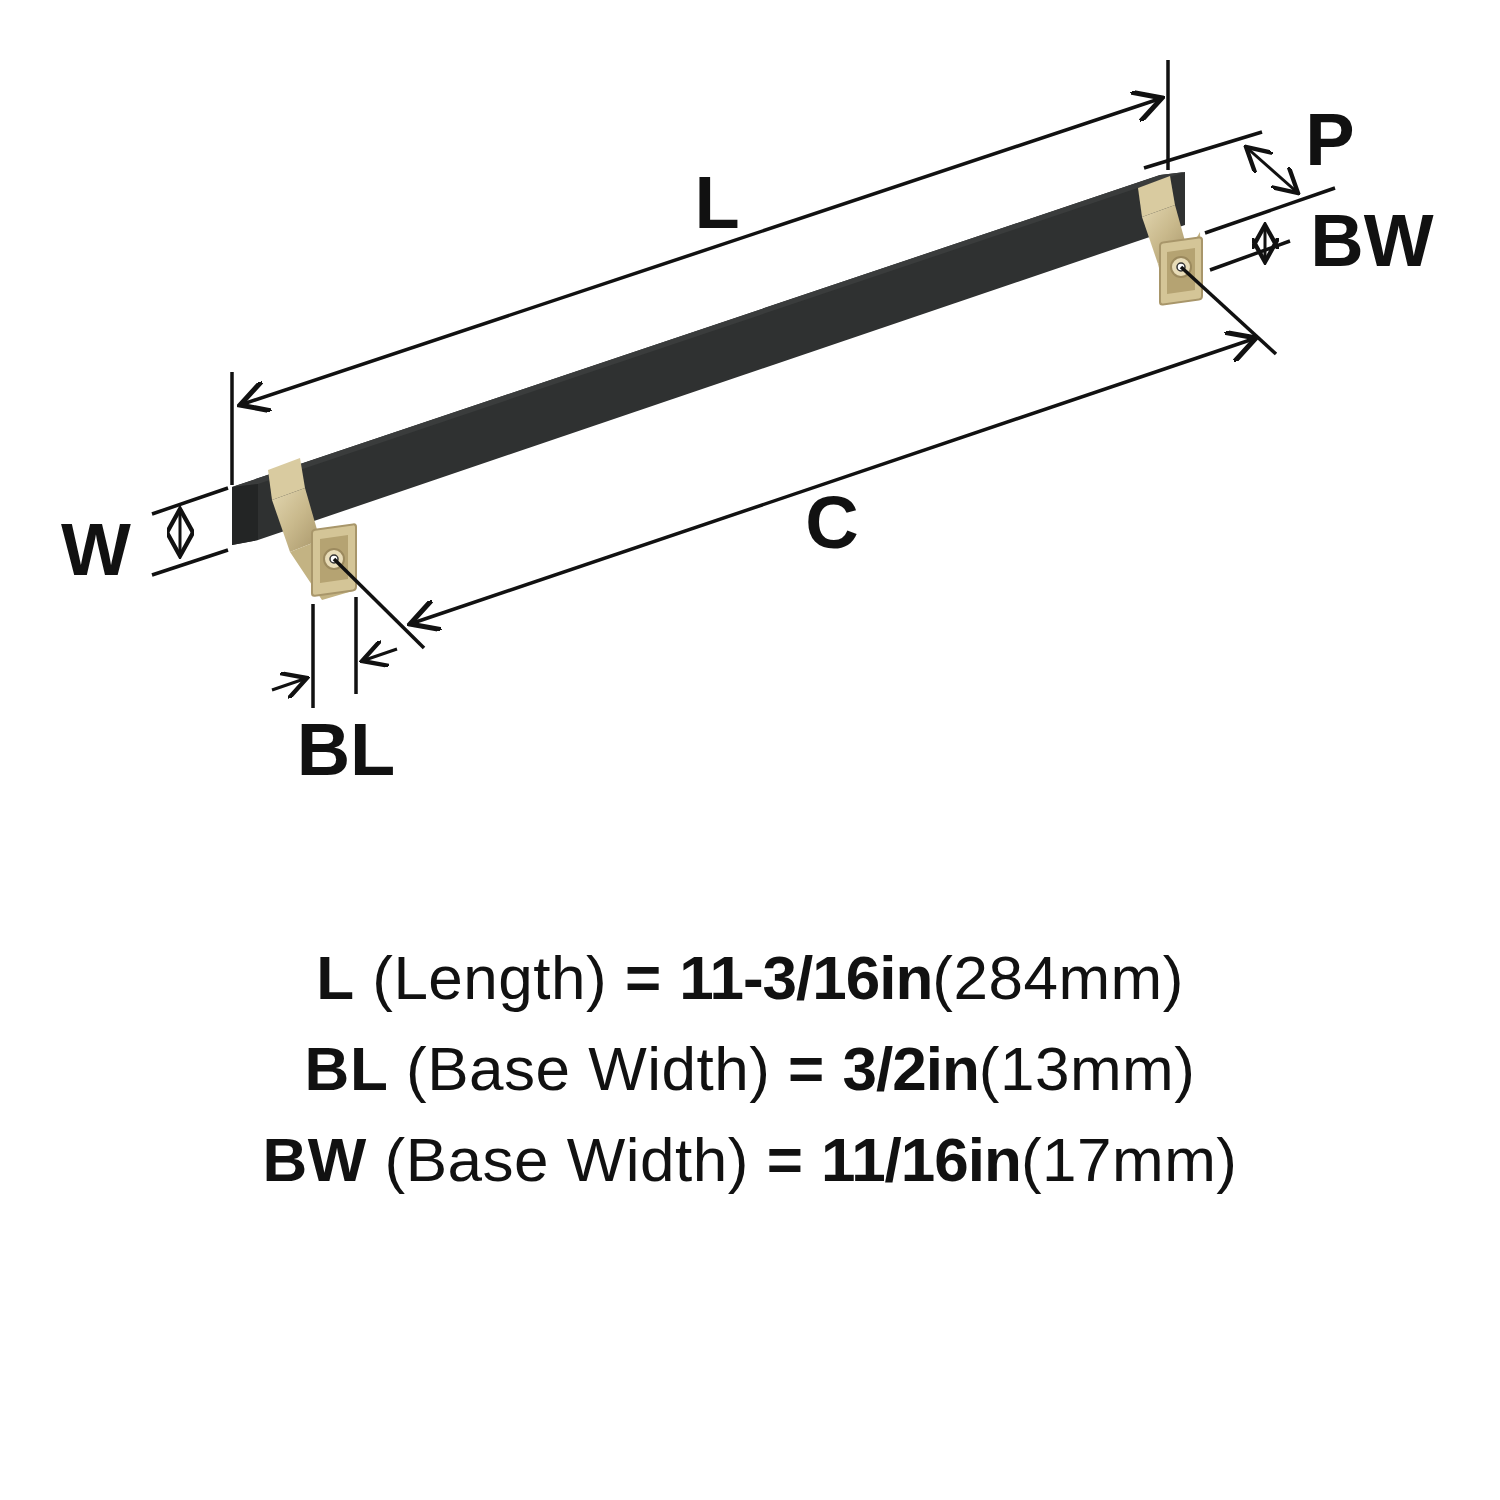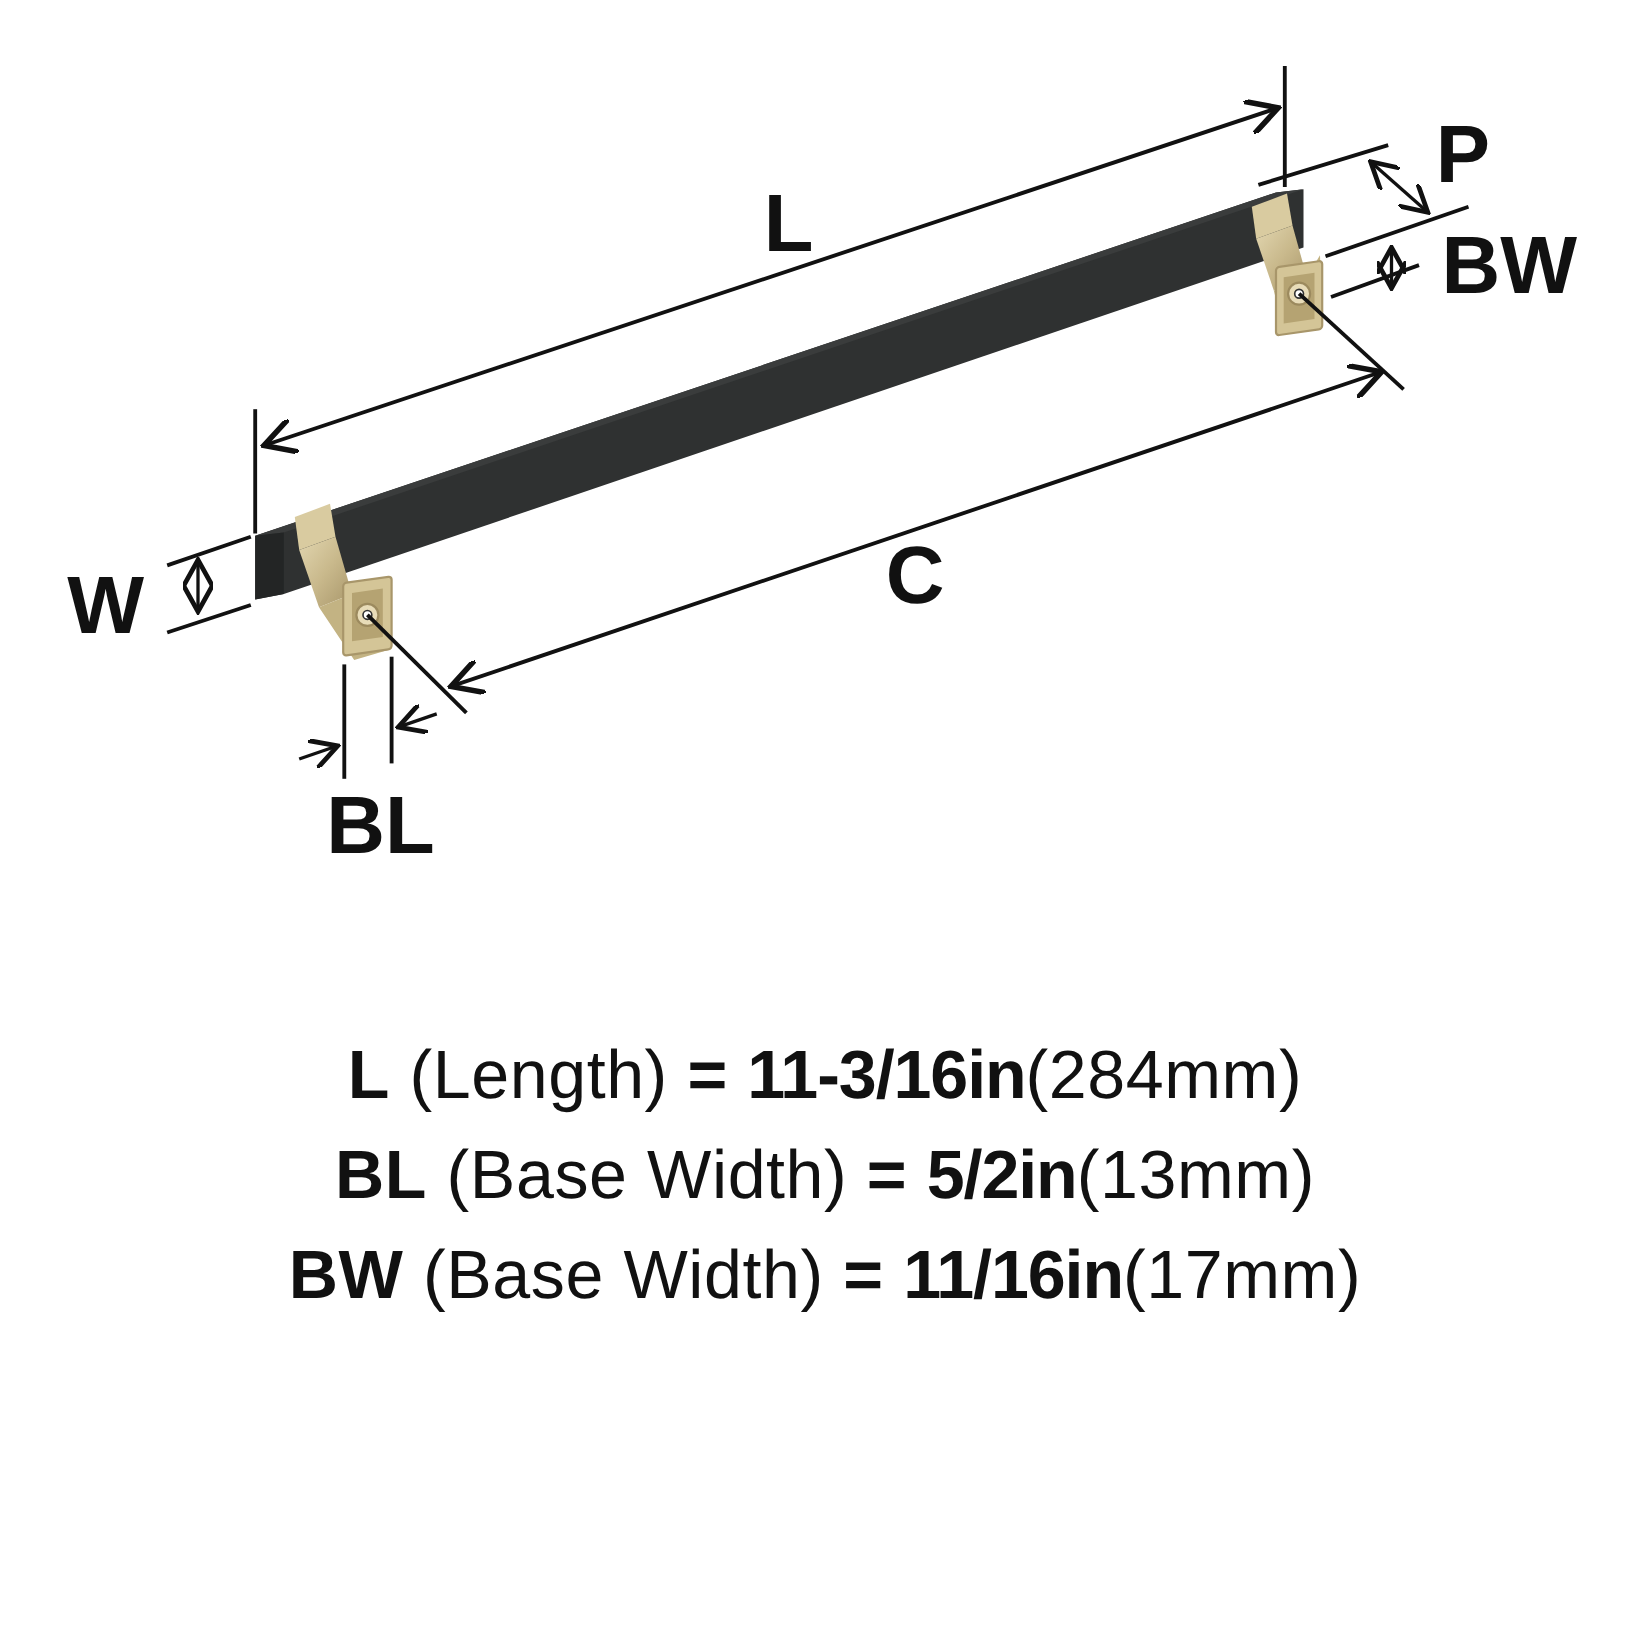--- a/index.html
+++ b/index.html
@@ -99,21 +99,21 @@
   <div class="spec-row">
     <span class="spec-key">L</span>
     <span class="spec-name">(Length)</span>
     <span class="spec-eq">=</span>
     <span class="spec-in">11-3/16in</span><span class="spec-mm">(284mm)</span>
   </div>
   <div class="spec-row">
     <span class="spec-key">BL</span>
     <span class="spec-name">(Base Width)</span>
     <span class="spec-eq">=</span>
-    <span class="spec-in">5/2in</span><span class="spec-mm">(13mm)</span>
+    <span class="spec-in">3/2in</span><span class="spec-mm">(13mm)</span>
   </div>
   <div class="spec-row">
     <span class="spec-key">BW</span>
     <span class="spec-name">(Base Width)</span>
     <span class="spec-eq">=</span>
     <span class="spec-in">11/16in</span><span class="spec-mm">(17mm)</span>
   </div>
 </div>
 
 </body></html>

